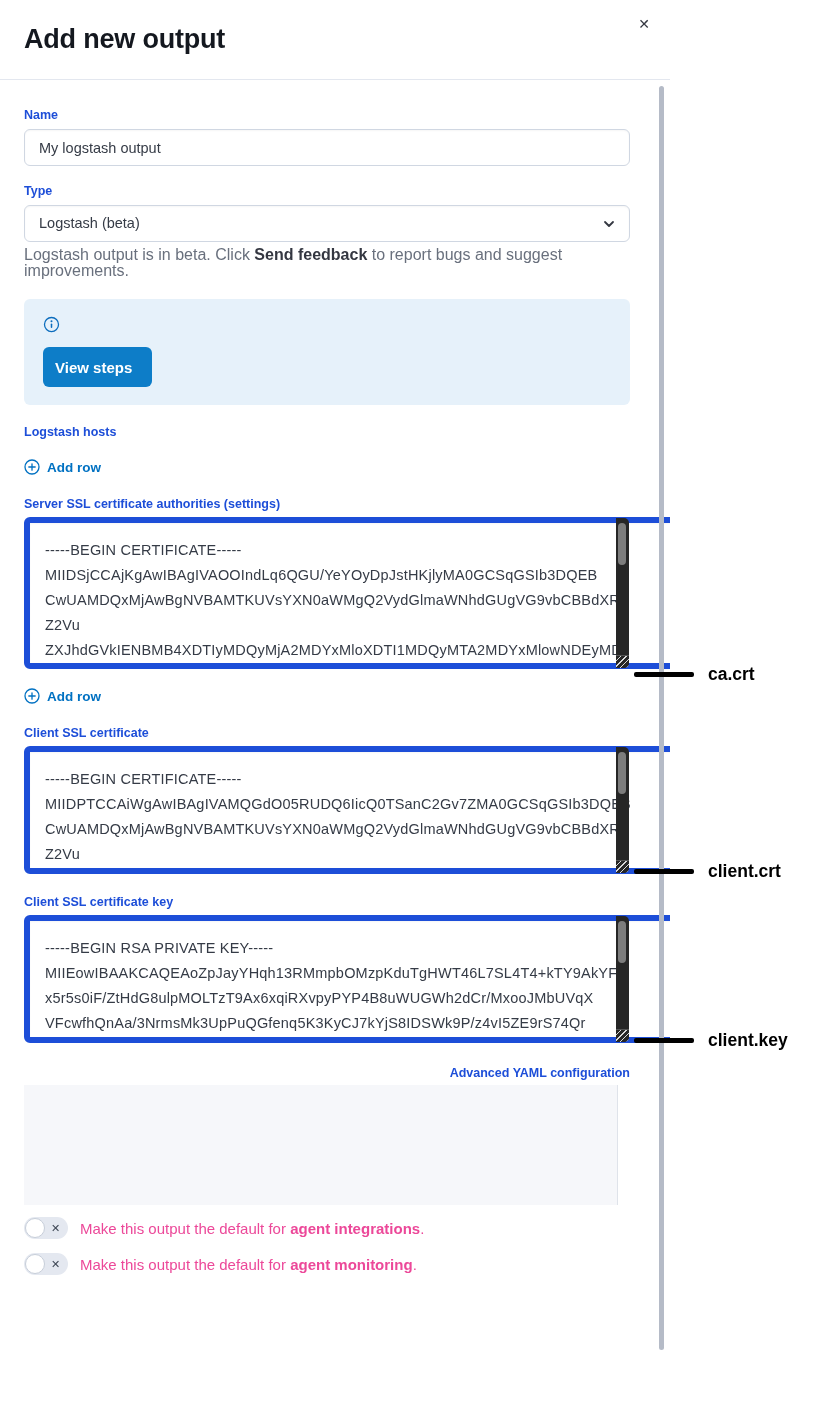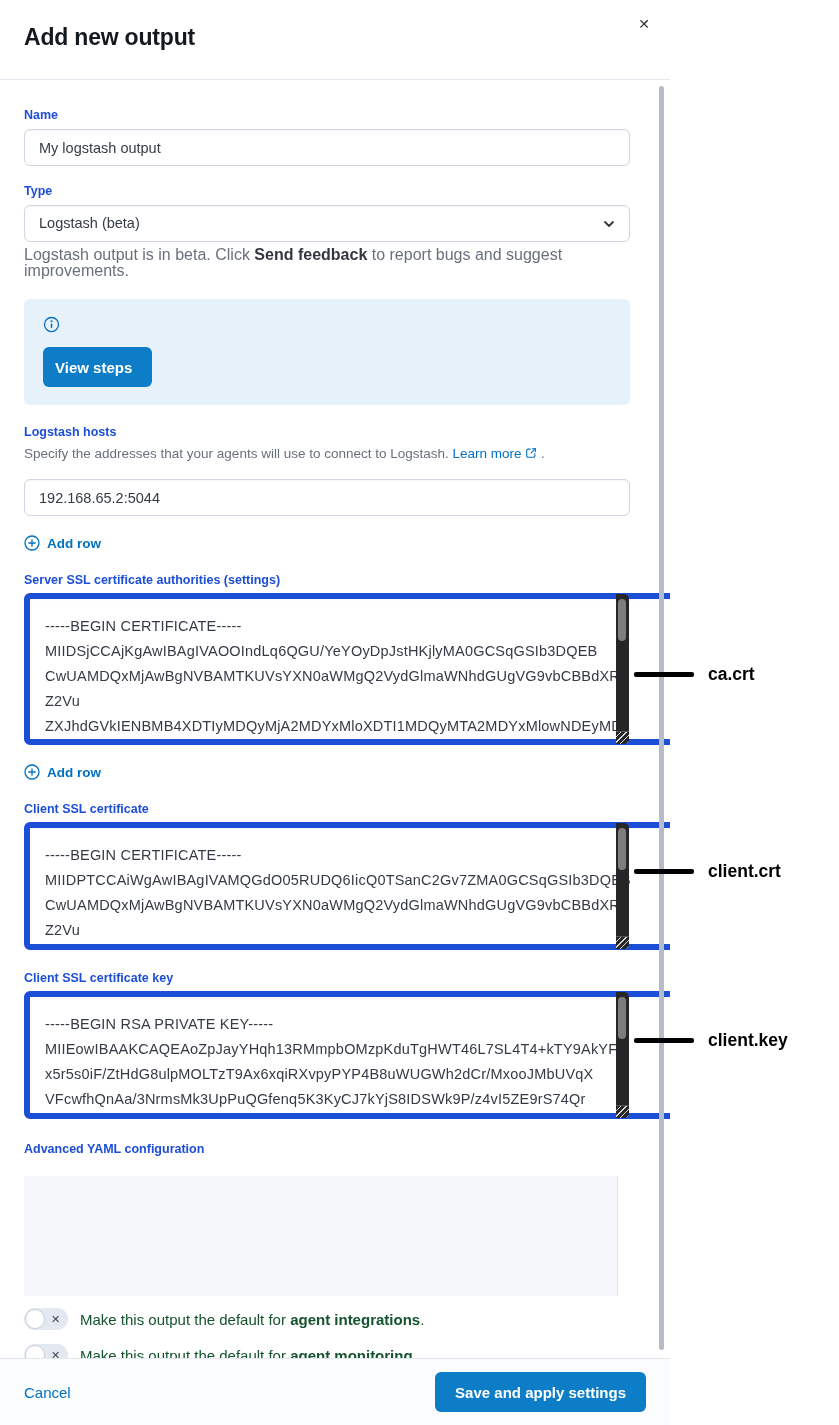--- a/index.html
+++ b/index.html
@@ -5,21 +5,21 @@
   * { margin:0; padding:0; box-sizing:border-box; }
   html,body { background:#fff; }
   .page {
     position:relative; width:839px; height:1425px; overflow:hidden;
     font-family:"Liberation Sans","DejaVu Sans",sans-serif; background:#fff; color:#343741;
   }
   .panel { position:absolute; left:0; top:0; width:670px; height:1425px; display:flex; flex-direction:column; background:#fff; }
 
   
   .flyout-header { position:relative; height:80px; border-bottom:1px solid #e3e7ef; flex:none; }
-  .flyout-title { position:absolute; left:24px; top:24px; font-size:23px; font-weight:700; color:#14181f; letter-spacing:-0.2px; }
+  .flyout-title { position:absolute; left:24px; top:24px; font-size:27px; font-weight:700; color:#14181f; letter-spacing:-0.2px; }
   .close-btn { position:absolute; right:14px; top:12px; width:24px; height:24px; border:none; background:transparent; cursor:pointer; color:#343741; font-size:14px; line-height:24px; text-align:center; }
 
   
   .flyout-body { flex:1; padding:28px 40px 0 24px; overflow:hidden; }
   .field-label { font-size:12.5px; font-weight:700; color:#1d4ed8; line-height:15px; margin-bottom:6px; }
   .text-input {
     width:606px; height:37px; border:1px solid #d0d7e2; border-radius:6px; background:#fff;
     padding:0 14px; font-family:inherit; font-size:14.5px; color:#353b46;
     box-shadow:inset 0 1px 2px rgba(0,0,0,0.04);
   }
@@ -58,32 +58,32 @@
     line-height:25px; color:#353b46; resize:none; overflow:hidden; white-space:pre;
     box-shadow:inset 0 1px 2px rgba(0,0,0,0.04);
   }
   .ta-tall { height:152px; }  .ta-mid { height:128px; }
   .ta-scrollbar { position:absolute; top:1px; bottom:1px; right:1px; width:13px; background:#262626; border-radius:0 5px 5px 0; }
   .ta-thumb { position:absolute; top:5px; left:2px; width:8px; height:42px; background:#7d7d7d; border-radius:4px; }
   .ta-grip { position:absolute; bottom:1px; right:1px; width:13px; height:13px; border-radius:0 0 5px 0;
     background:#262626; background-image:repeating-linear-gradient(135deg, rgba(0,0,0,0) 0 3px, #d9d9d9 3px 4px); border-top:1px solid #555; }
 
   
-  .yaml-label { margin-top:23px; margin-bottom:19px; }
+  .yaml-label { margin-top:23px; margin-bottom:4px;text-align:right; }
   .yaml-editor { position:relative; width:606px; height:120px; background:#f6f7fa; overflow:hidden; }
   .yaml-editor pre { font-family:"DejaVu Sans Mono","Liberation Mono",monospace; font-size:12px; line-height:17px; color:#4d5563; padding:4px 18px 4px 2px; white-space:pre-wrap; }
   .yaml-gutter { position:absolute; top:0; bottom:0; right:0; width:13px; background:#fff; border-left:1px solid #dfe3ea; }
 
   
   .toggle-row { display:flex; align-items:center; gap:12px; margin-top:14px; }
   .toggle-row.first { margin-top:12px; }
   .switch { position:relative; width:44px; height:22px; border-radius:11px; background:#e4e8f0; cursor:pointer; flex:none; }
   .switch .knob { position:absolute; left:1px; top:1px; width:20px; height:20px; border-radius:50%; background:#fff; border:1px solid #c7ced9; }
   .switch .off-x { position:absolute; left:27px; top:4px; font-size:11px; color:#3d4654; line-height:14px; }
-  .toggle-label { font-size:15px; color:#14532d; }
+  .toggle-label { font-size:15px; color:#ec4899; }
   .toggle-label b { font-weight:700; }
 
   
   .flyout-footer { flex:none; height:67px; background:#fbfcfe; border-top:1px solid #e3e7ef;
     display:flex; align-items:center; justify-content:space-between; padding:0 24px; }
   .cancel-link { font-size:15px; color:#0071c2; background:none; border:none; cursor:pointer; font-family:inherit; }
 
   
   .panel-scrollbar { position:absolute; left:659px; top:86px; width:5px; height:1264px; background:#b5bbc7; border-radius:3px; }
 
@@ -130,29 +130,20 @@
                 <circle cx="8" cy="8" r="6.6" fill="none" stroke="#0b6cbd" stroke-width="1.2"></circle>
                 <rect x="7.3" y="7" width="1.4" height="4.4" rx="0.7" fill="#0b6cbd"></rect>
                 <circle cx="8" cy="4.9" r="0.95" fill="#0b6cbd"></circle>
               </svg>
           </span>
         </div>
         <button class="btn-primary">View steps</button>
       </div>
 
       <div class="field-label mt20">Logstash hosts</div>
-      <div class="desc-text"><span>Specify the addresses that your agents will use to connect to Logstash. </span><a class="link">Learn more</a>
-        <span>
-          <svg class="icon-svg" style="display:inline-block;vertical-align:-1px" width="12" height="12" viewBox="0 0 14 14">
-              <path d="M6 2.5H3.6A1.6 1.6 0 0 0 2 4.1v6.3A1.6 1.6 0 0 0 3.6 12h6.3a1.6 1.6 0 0 0 1.6-1.6V8" fill="none" stroke="#0071c2" stroke-width="1.3" stroke-linecap="round"></path>
-              <path d="M8.5 2H12v3.5" fill="none" stroke="#0071c2" stroke-width="1.3" stroke-linecap="round"></path>
-              <path d="M12 2 7.2 6.8" fill="none" stroke="#0071c2" stroke-width="1.3" stroke-linecap="round"></path>
-            </svg>
-        </span><span>.</span></div>
-      <input class="text-input hosts-input" type="text" value="192.168.65.2:5044" style="">
       <div class="add-row">
         <span>
           <svg class="icon-svg" width="16" height="16" viewBox="0 0 16 16">
               <circle cx="8" cy="8" r="7" fill="none" stroke="#0071c2" stroke-width="1.3"></circle>
               <path d="M8 4.8v6.4M4.8 8h6.4" stroke="#0071c2" stroke-width="1.3" stroke-linecap="round"></path>
             </svg>
         </span>
         <span>Add row</span>
       </div>
 
@@ -224,24 +215,20 @@
       <div class="toggle-row">
         <div class="switch" role="switch" aria-checked="false">
           <span class="knob"></span>
           <span class="off-x">✕</span>
         </div>
         <div class="toggle-label"><span>Make this output the default for </span><b>agent monitoring</b><span>.</span></div>
       </div>
 
     </div>
 
-    <div class="flyout-footer">
-      <button class="cancel-link">Cancel</button>
-      <button class="btn-primary">Save and apply settings</button>
-    </div>
   </div>
 
   <div class="panel-scrollbar"></div>
 
   <div class="annot" style="top: 656px; margin-top: 8px;">
     <div class="annot-line"></div>
     <div class="annot-text">ca.crt</div>
   </div>
   <div class="annot" style="top: 860.5px;">
     <div class="annot-line"></div>

